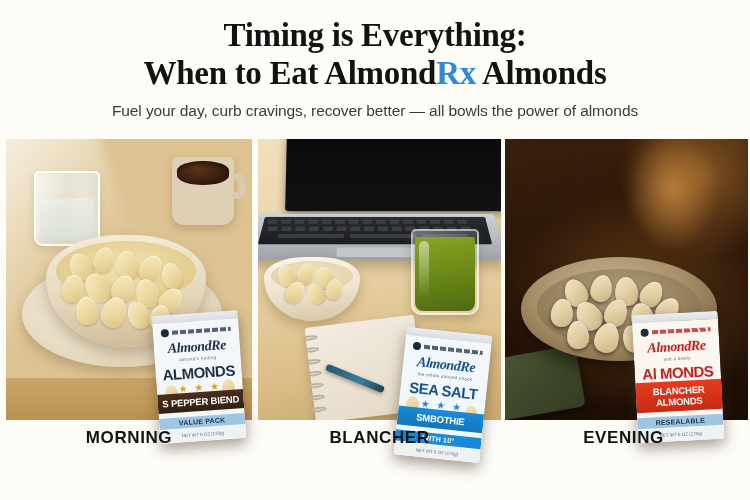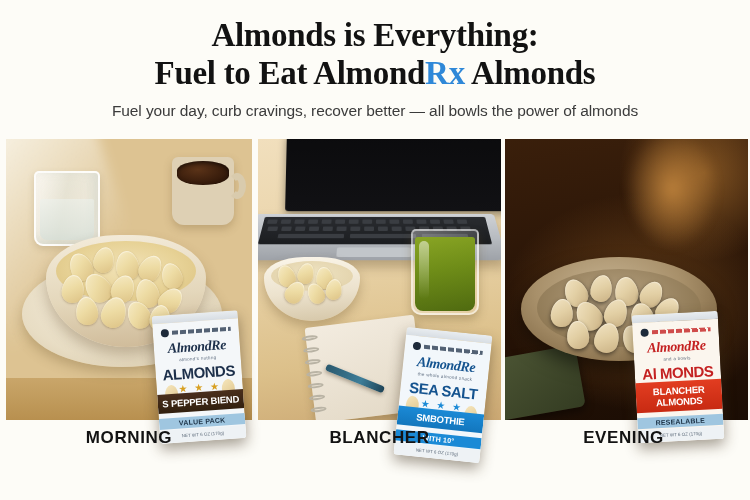--- a/index.html
+++ b/index.html
@@ -295,22 +295,22 @@
   .c2 { left: 258px; width: 243px; }
   .c3 { left: 502px; width: 243px; }
 </style>
 </head>
 <body>
 
 <div class="poster">
 
   <div class="header">
     <div class="title">
-      <div>Almonds is Everything:</div>
-      <div><span>Fuel to Eat Almond</span><span class="brand-rx">Rx</span><span> Almonds</span></div>
+      <div>Timing is Everything:</div>
+      <div><span>When to Eat Almond</span><span class="brand-rx">Rx</span><span> Almonds</span></div>
     </div>
     <div class="subtitle">Fuel your day, curb cravings, recover better — all bowls the power of almonds</div>
   </div>
 
   <div class="panels">
 
     <div class="panel p1">
       <div class="scene">
         <div class="bg-morning"></div>
         <div class="sunbeam"></div>

